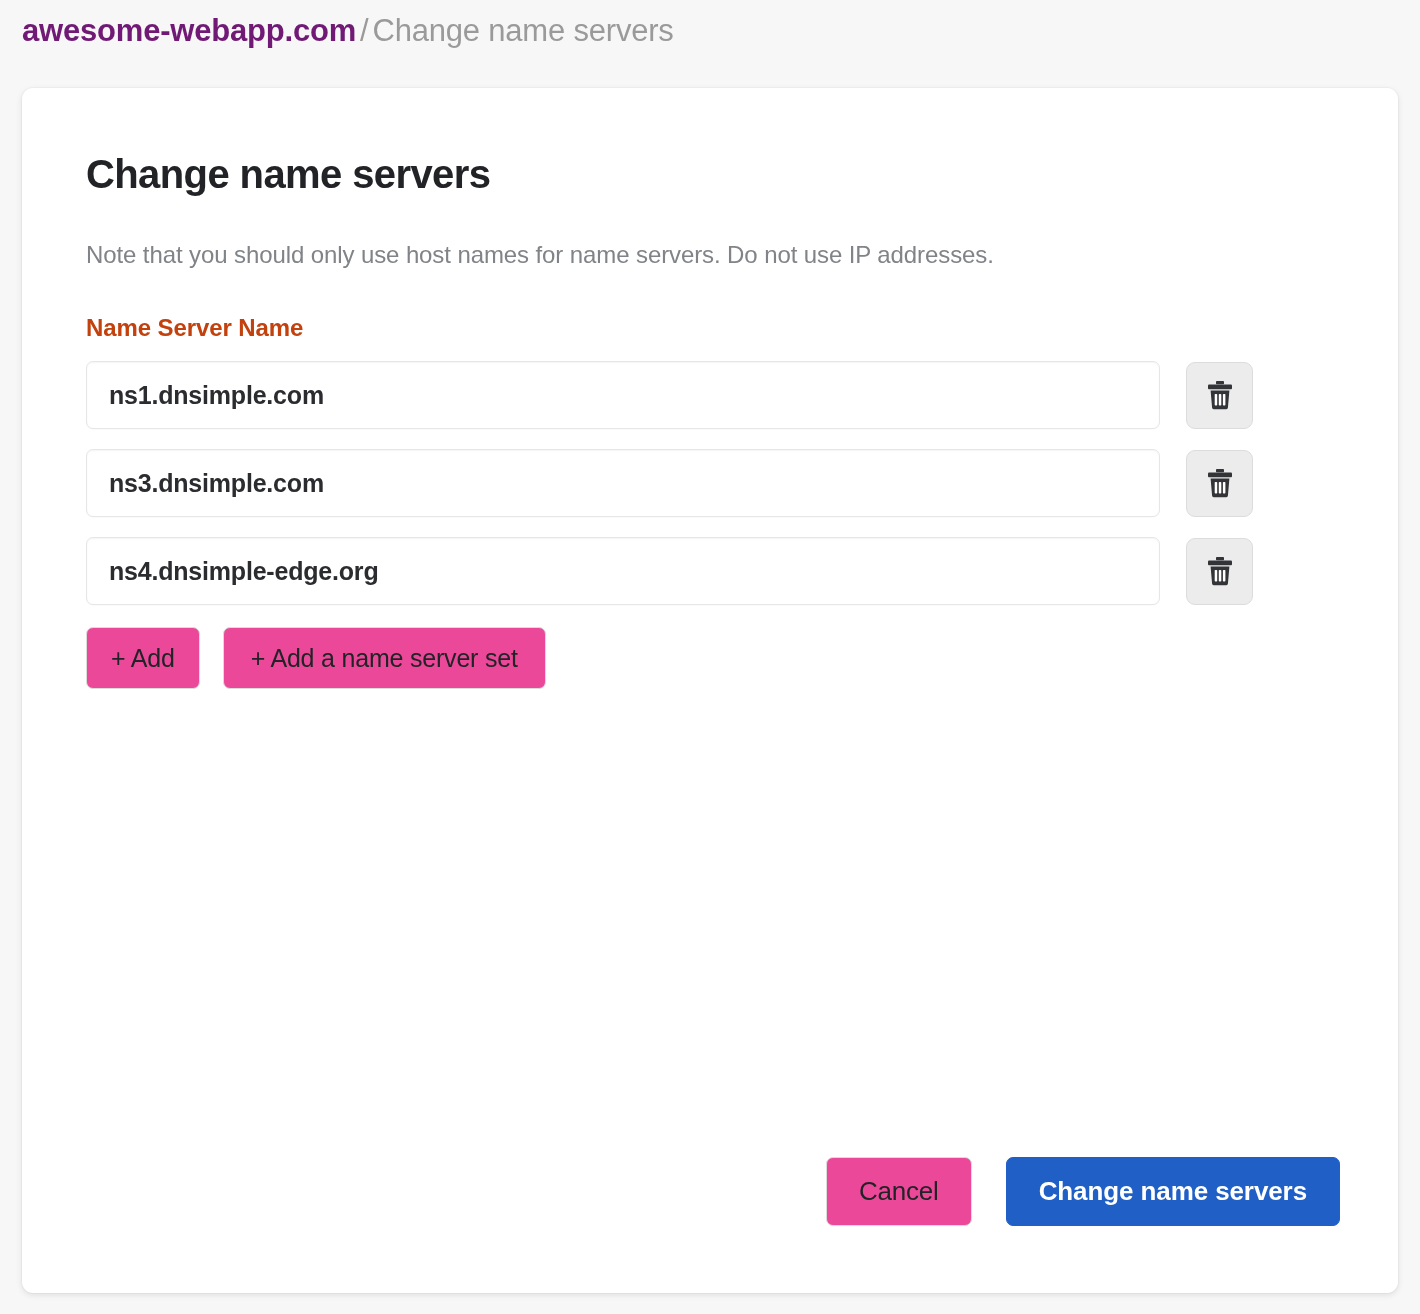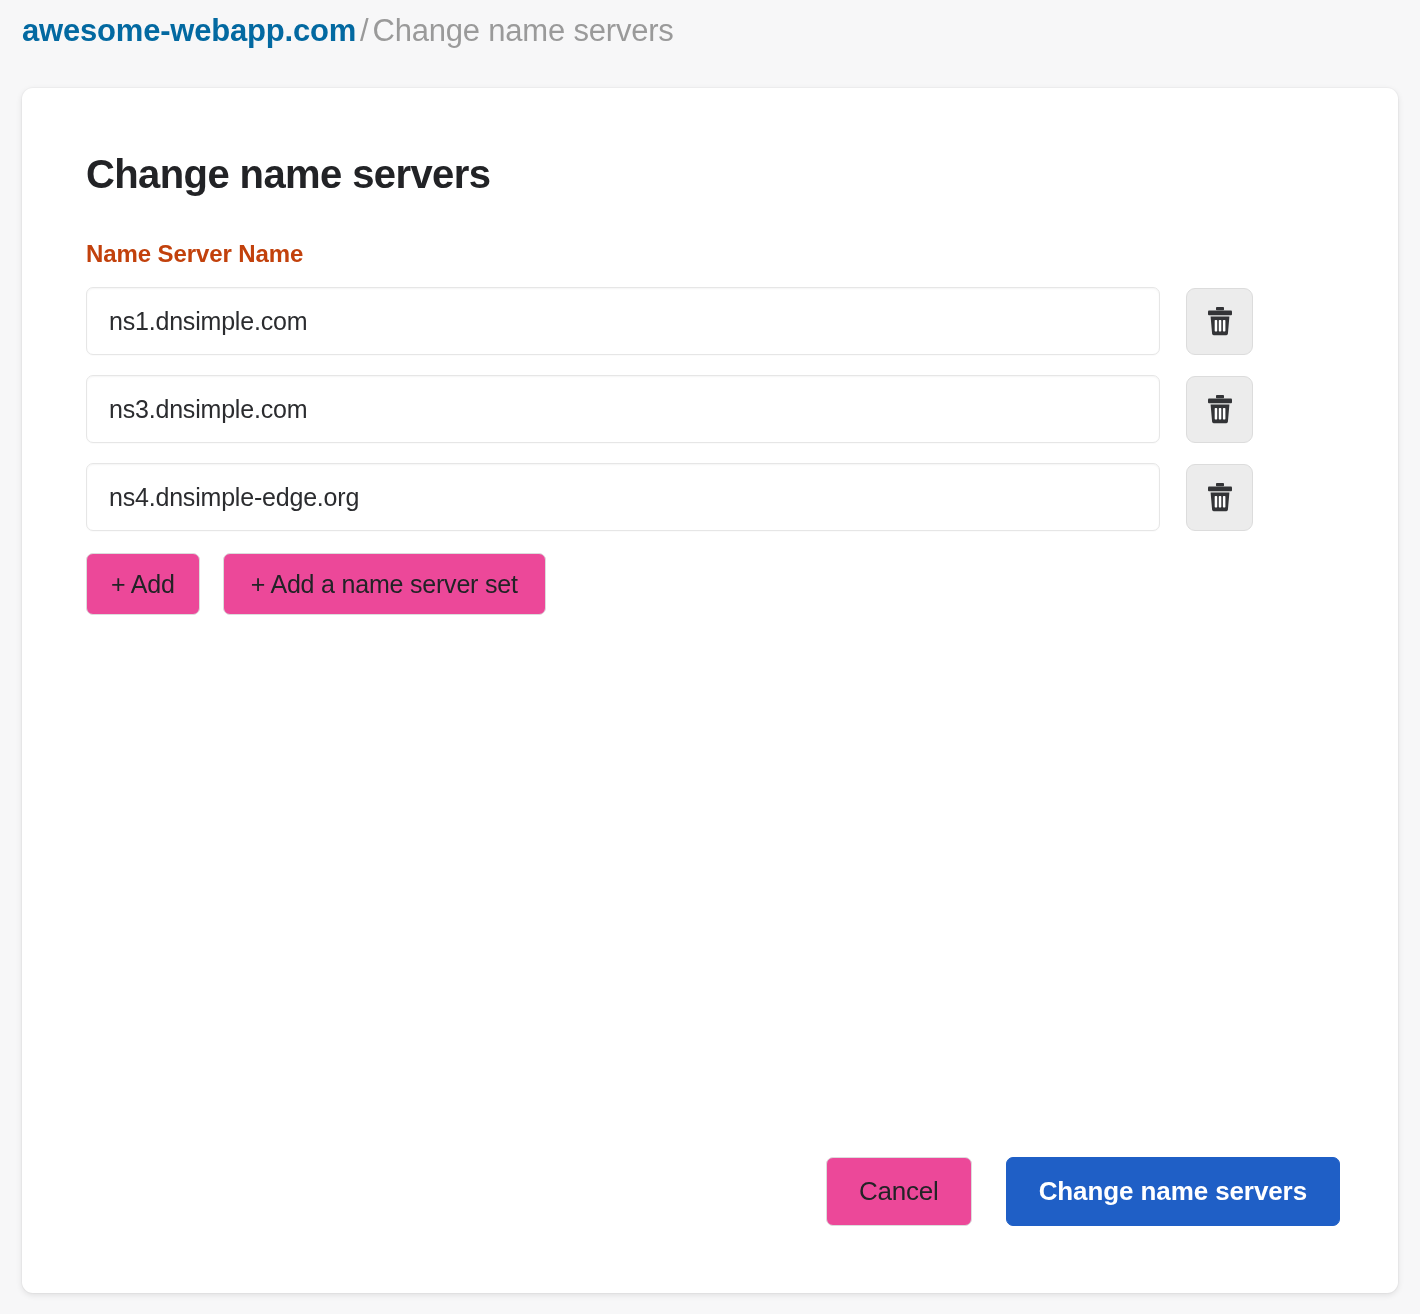--- a/index.html
+++ b/index.html
@@ -20,21 +20,21 @@
     position: absolute;
     left: 22px;
     top: 8px;
     font-size: 31px;
     font-weight: bold;
     letter-spacing: -0.2px;
     white-space: nowrap;
     line-height: 46px;
   }
   .breadcrumb .crumb-link {
-    color: #0369a1;
+    color: #701a75;
     text-decoration: none;
     font-weight: bold;
   }
   .breadcrumb .crumb-sep {
     color: #9a9a9a;
     font-weight: normal;
     padding: 0 4px;
   }
   .breadcrumb .crumb-current {
     color: #9a9a9a;
@@ -108,20 +108,21 @@
     padding: 0 22px;
     font-family: "Liberation Sans", sans-serif;
     font-size: 25px;
     color: #2b2c2f;
     background: #ffffff;
     border: 1px solid #e6e6e6;
     border-radius: 7px;
     box-shadow: inset 0 1px 2px rgba(0,0,0,0.045), 0 1px 1px rgba(0,0,0,0.02);
     outline: none;
     letter-spacing: -0.2px;
+    font-weight: bold;
   }
   .ns-delete {
     width: 67px;
     height: 67px;
     margin-left: 26px;
     background: #ececec;
     border: 1px solid #dcdcdc;
     border-radius: 9px;
     display: flex;
     align-items: center;
@@ -192,20 +193,21 @@
 <div class="breadcrumb">
   <a href="#" class="crumb-link">awesome-webapp.com</a><span class="crumb-sep">/</span><span class="crumb-current">Change name servers</span>
 </div>
 
 <div class="card">
   <div class="card-inner">
 
     <h1 class="page-title">Change name servers</h1>
 
 
+    <p class="note">Note that you should only use host names for name servers. Do not use IP addresses.</p>
 
     <div class="field-label">Name Server Name</div>
 
     <div class="ns-list">
 
       <div class="ns-row">
         <input class="ns-input" type="text" value="ns1.dnsimple.com" style="">
         <button class="ns-delete">
           <span>
             <svg width="30" height="32" viewBox="0 0 30 32" aria-hidden="true">

